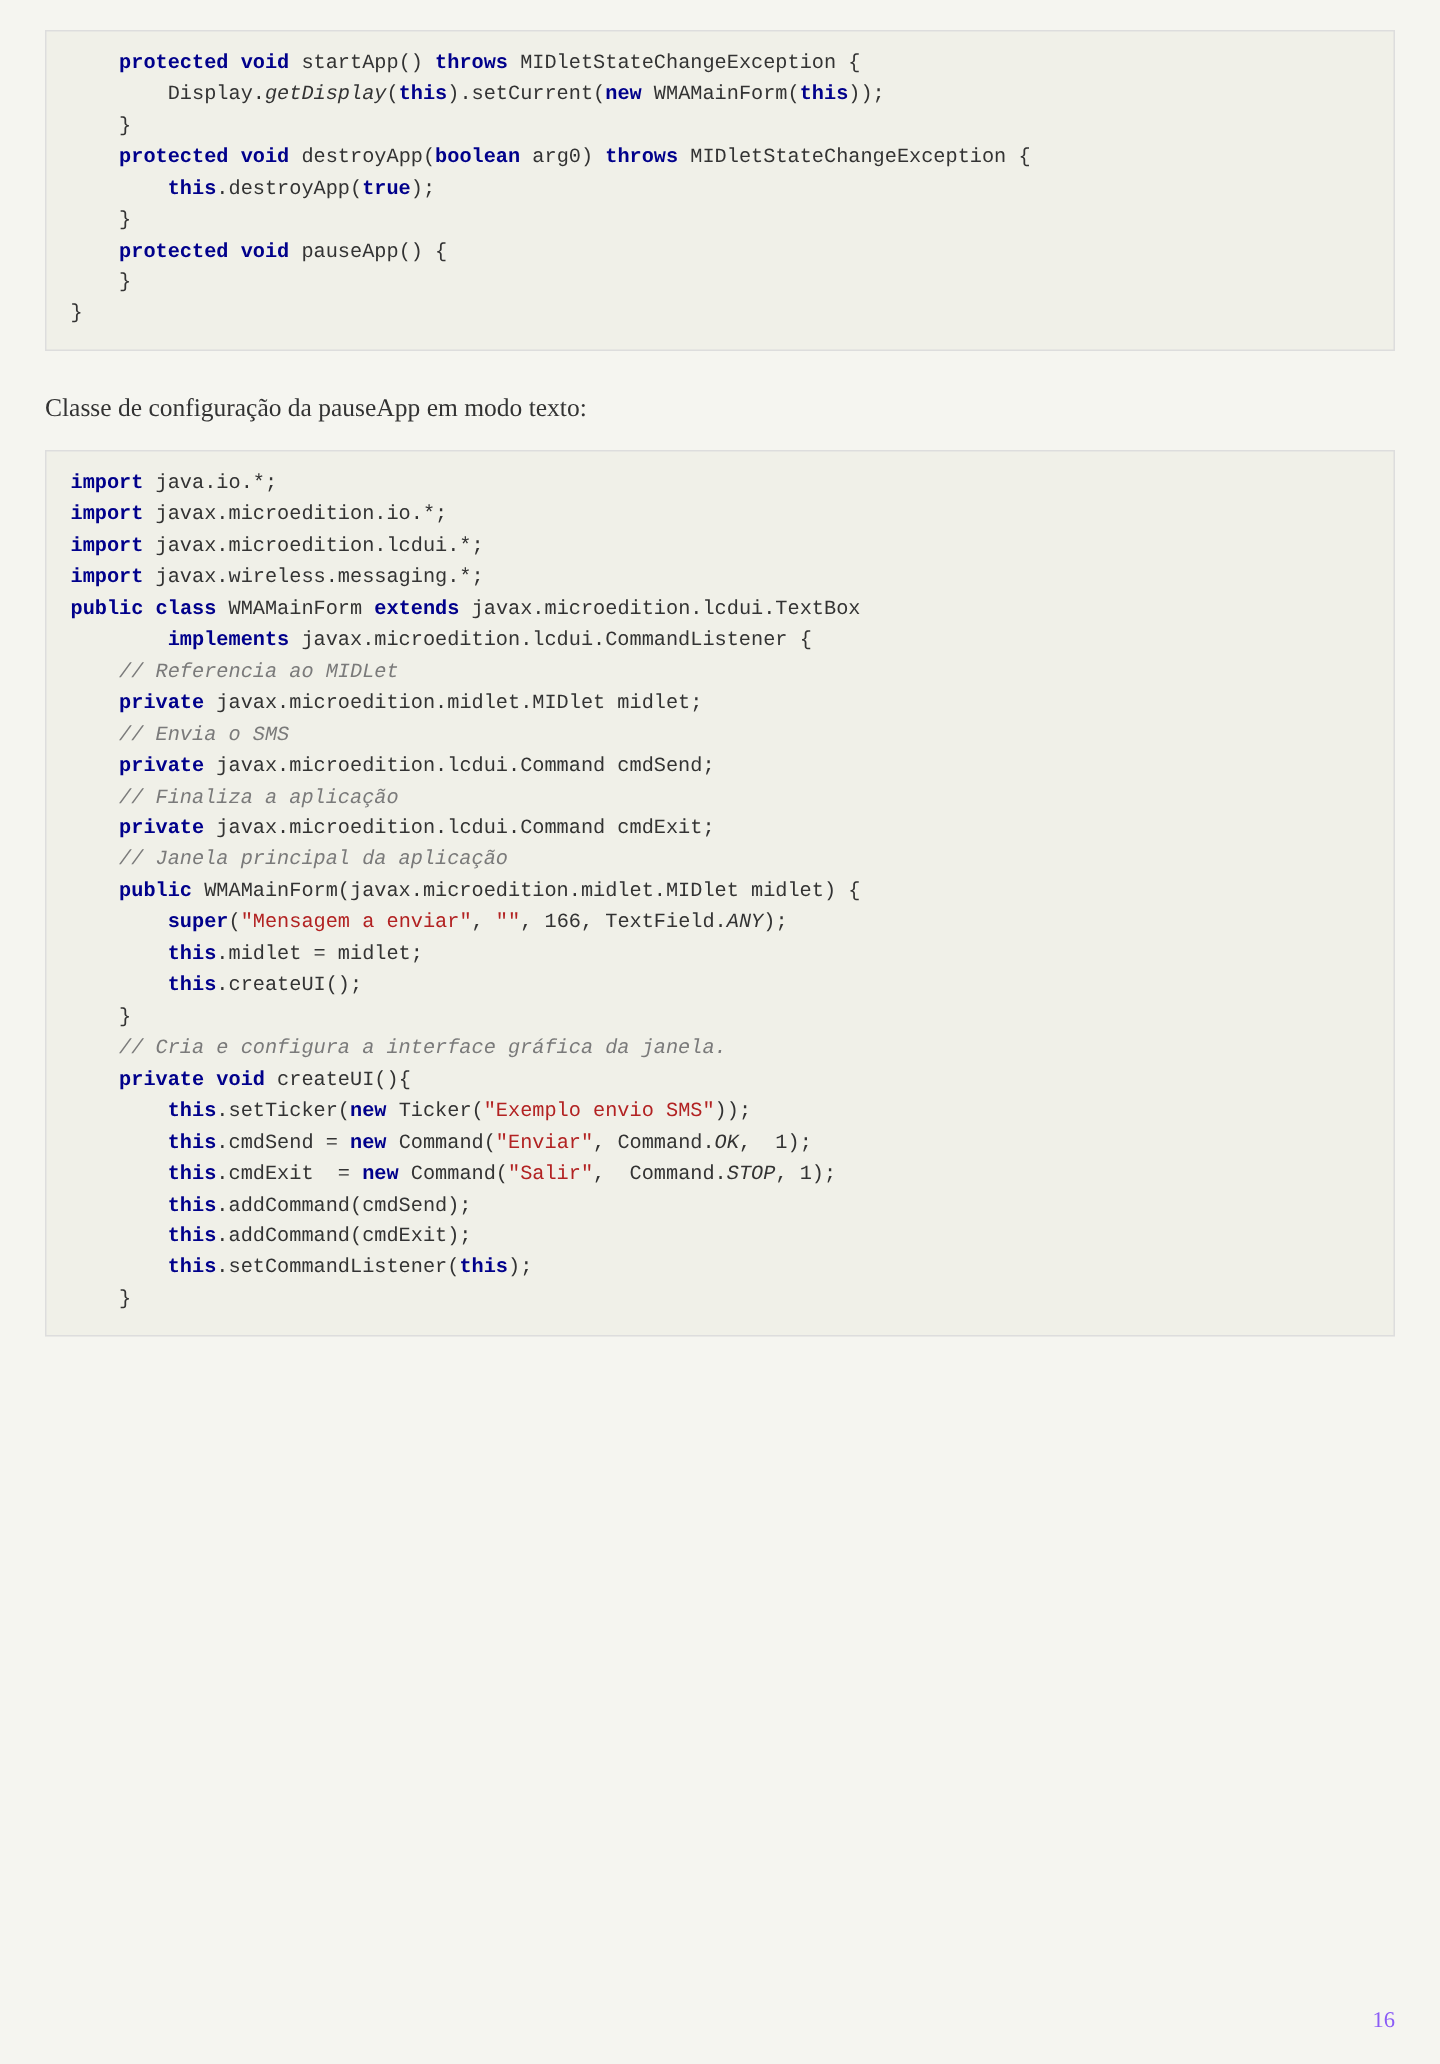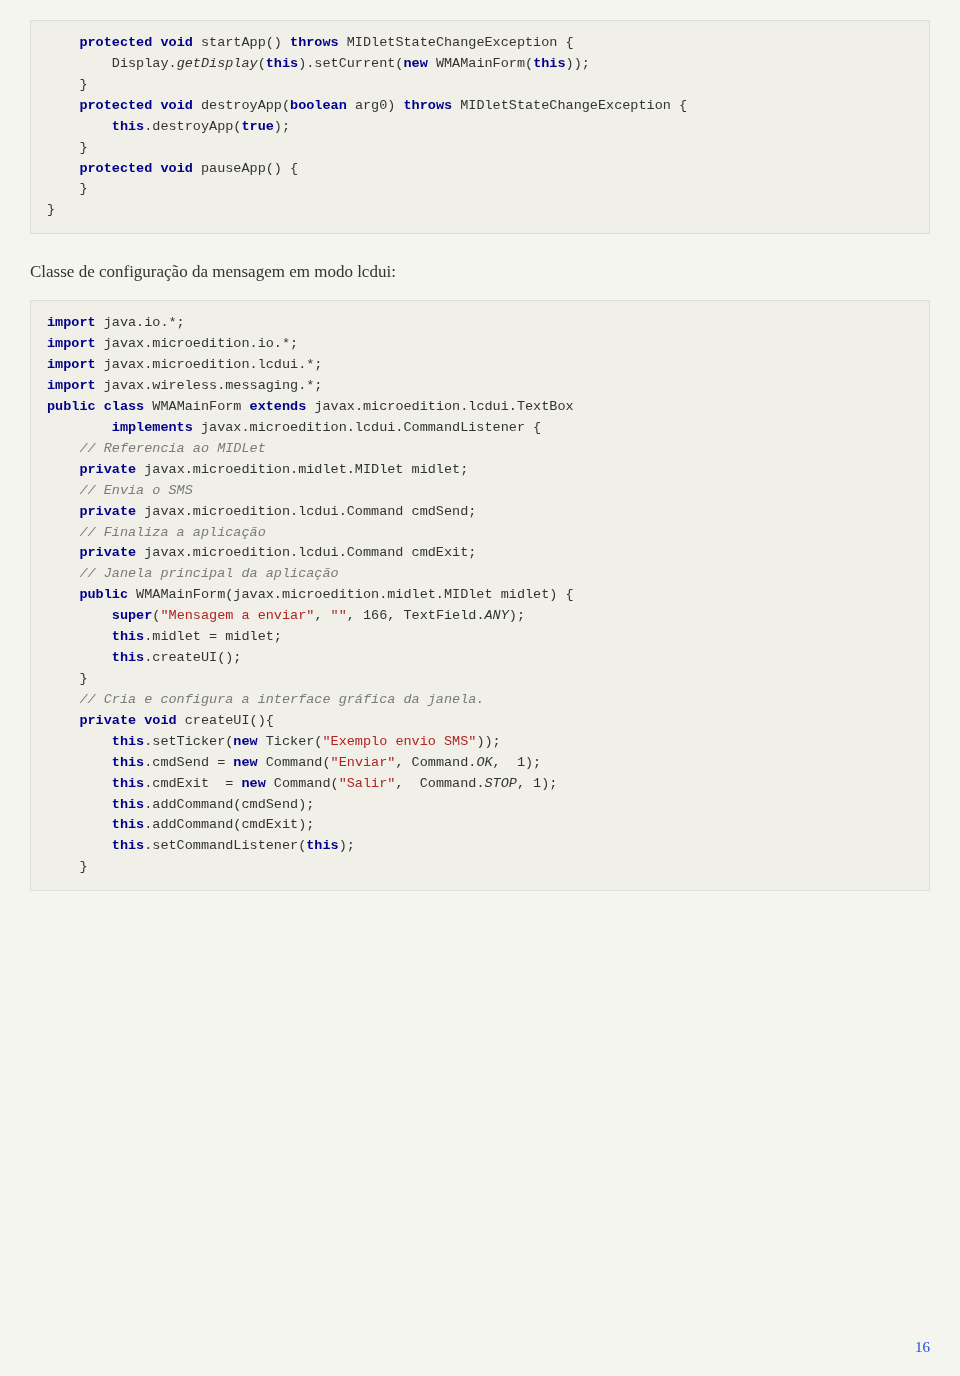--- a/index.html
+++ b/index.html
@@ -37,30 +37,30 @@
       color: #333;
       margin: 28px 0 18px 0;
       font-weight: normal;
     }
 
     .page-number {
       position: absolute;
       bottom: 20px;
       right: 30px;
       font-size: 15px;
-      color: #1d4ed8;
+      color: #8b5cf6;
       font-family: Georgia, serif;
       margin-left: 20px;
     }
   </style>
 </head>
 <body>
 
 <div class="page-container">
 
   <div class="code-block" id="code-block-1"><div><span>    </span><span style="color: rgb(0, 0, 139); font-weight: bold;">protected</span><span> </span><span style="color: rgb(0, 0, 139); font-weight: bold;">void</span><span> startApp() </span><span style="color: rgb(0, 0, 139); font-weight: bold;">throws</span><span> MIDletStateChangeException {</span></div><div><span>        Display.</span><span style="font-style: italic;">getDisplay</span><span>(</span><span style="color: rgb(0, 0, 139); font-weight: bold;">this</span><span>).setCurrent(</span><span style="color: rgb(0, 0, 139); font-weight: bold;">new</span><span> WMAMainForm(</span><span style="color: rgb(0, 0, 139); font-weight: bold;">this</span><span>));</span></div><div><span>    }</span></div><div><span></span></div><div><span>    </span><span style="color: rgb(0, 0, 139); font-weight: bold;">protected</span><span> </span><span style="color: rgb(0, 0, 139); font-weight: bold;">void</span><span> destroyApp(</span><span style="color: rgb(0, 0, 139); font-weight: bold;">boolean</span><span> arg0) </span><span style="color: rgb(0, 0, 139); font-weight: bold;">throws</span><span> MIDletStateChangeException {</span></div><div><span>        </span><span style="color: rgb(0, 0, 139); font-weight: bold;">this</span><span>.destroyApp(</span><span style="color: rgb(0, 0, 139); font-weight: bold;">true</span><span>);</span></div><div><span>    }</span></div><div><span></span></div><div><span>    </span><span style="color: rgb(0, 0, 139); font-weight: bold;">protected</span><span> </span><span style="color: rgb(0, 0, 139); font-weight: bold;">void</span><span> pauseApp() {</span></div><div><span>    }</span></div><div><span>}</span></div></div>
 
-  <p class="section-label">Classe de configuração da mensagem em modo lcdui:</p>
+  <p class="section-label">Classe de configuração da pauseApp em modo texto:</p>
 
   <div class="code-block" id="code-block-2"><div><span style="color: rgb(0, 0, 139); font-weight: bold;">import</span><span> java.io.*;</span></div><div><span style="color: rgb(0, 0, 139); font-weight: bold;">import</span><span> javax.microedition.io.*;</span></div><div><span style="color: rgb(0, 0, 139); font-weight: bold;">import</span><span> javax.microedition.lcdui.*;</span></div><div><span style="color: rgb(0, 0, 139); font-weight: bold;">import</span><span> javax.wireless.messaging.*;</span></div><div><span></span></div><div><span style="color: rgb(0, 0, 139); font-weight: bold;">public</span><span> </span><span style="color: rgb(0, 0, 139); font-weight: bold;">class</span><span> WMAMainForm </span><span style="color: rgb(0, 0, 139); font-weight: bold;">extends</span><span> javax.microedition.lcdui.TextBox</span></div><div><span>        </span><span style="color: rgb(0, 0, 139); font-weight: bold;">implements</span><span> javax.microedition.lcdui.CommandListener {</span></div><div><span></span></div><div><span style="color: rgb(122, 122, 122); font-style: italic;">    </span><span style="color: rgb(122, 122, 122); font-style: italic;">// Referencia ao MIDLet</span></div><div><span>    </span><span style="color: rgb(0, 0, 139); font-weight: bold;">private</span><span> javax.microedition.midlet.MIDlet midlet;</span></div><div><span style="color: rgb(122, 122, 122); font-style: italic;">    </span><span style="color: rgb(122, 122, 122); font-style: italic;">// Envia o SMS</span></div><div><span>    </span><span style="color: rgb(0, 0, 139); font-weight: bold;">private</span><span> javax.microedition.lcdui.Command cmdSend;</span></div><div><span style="color: rgb(122, 122, 122); font-style: italic;">    </span><span style="color: rgb(122, 122, 122); font-style: italic;">// Finaliza a aplicação</span></div><div><span>    </span><span style="color: rgb(0, 0, 139); font-weight: bold;">private</span><span> javax.microedition.lcdui.Command cmdExit;</span></div><div><span></span></div><div><span style="color: rgb(122, 122, 122); font-style: italic;">    </span><span style="color: rgb(122, 122, 122); font-style: italic;">// Janela principal da aplicação</span></div><div><span>    </span><span style="color: rgb(0, 0, 139); font-weight: bold;">public</span><span> WMAMainForm(javax.microedition.midlet.MIDlet midlet) {</span></div><div><span>        </span><span style="color: rgb(0, 0, 139); font-weight: bold;">super</span><span>(</span><span style="color: rgb(178, 34, 34);">"Mensagem a enviar"</span><span>, </span><span style="color: rgb(178, 34, 34);">""</span><span>, 166, TextField.</span><span style="font-style: italic;">ANY</span><span>);</span></div><div><span>        </span><span style="color: rgb(0, 0, 139); font-weight: bold;">this</span><span>.midlet = midlet;</span></div><div><span>        </span><span style="color: rgb(0, 0, 139); font-weight: bold;">this</span><span>.createUI();</span></div><div><span>    }</span></div><div><span></span></div><div><span style="color: rgb(122, 122, 122); font-style: italic;">    </span><span style="color: rgb(122, 122, 122); font-style: italic;">// Cria e configura a interface gráfica da janela.</span></div><div><span>    </span><span style="color: rgb(0, 0, 139); font-weight: bold;">private</span><span> </span><span style="color: rgb(0, 0, 139); font-weight: bold;">void</span><span> createUI(){</span></div><div><span>        </span><span style="color: rgb(0, 0, 139); font-weight: bold;">this</span><span>.setTicker(</span><span style="color: rgb(0, 0, 139); font-weight: bold;">new</span><span> Ticker(</span><span style="color: rgb(178, 34, 34);">"Exemplo envio SMS"</span><span>));</span></div><div><span>        </span><span style="color: rgb(0, 0, 139); font-weight: bold;">this</span><span>.cmdSend = </span><span style="color: rgb(0, 0, 139); font-weight: bold;">new</span><span> Command(</span><span style="color: rgb(178, 34, 34);">"Enviar"</span><span>, Command.</span><span style="font-style: italic;">OK</span><span>,  1);</span></div><div><span>        </span><span style="color: rgb(0, 0, 139); font-weight: bold;">this</span><span>.cmdExit  = </span><span style="color: rgb(0, 0, 139); font-weight: bold;">new</span><span> Command(</span><span style="color: rgb(178, 34, 34);">"Salir"</span><span>,  Command.</span><span style="font-style: italic;">STOP</span><span>, 1);</span></div><div><span></span></div><div><span>        </span><span style="color: rgb(0, 0, 139); font-weight: bold;">this</span><span>.addCommand(cmdSend);</span></div><div><span>        </span><span style="color: rgb(0, 0, 139); font-weight: bold;">this</span><span>.addCommand(cmdExit);</span></div><div><span>        </span><span style="color: rgb(0, 0, 139); font-weight: bold;">this</span><span>.setCommandListener(</span><span style="color: rgb(0, 0, 139); font-weight: bold;">this</span><span>);</span></div><div><span>    }</span></div></div>
 
   <div class="page-number">16</div>
 </div>
 
 </body></html>

